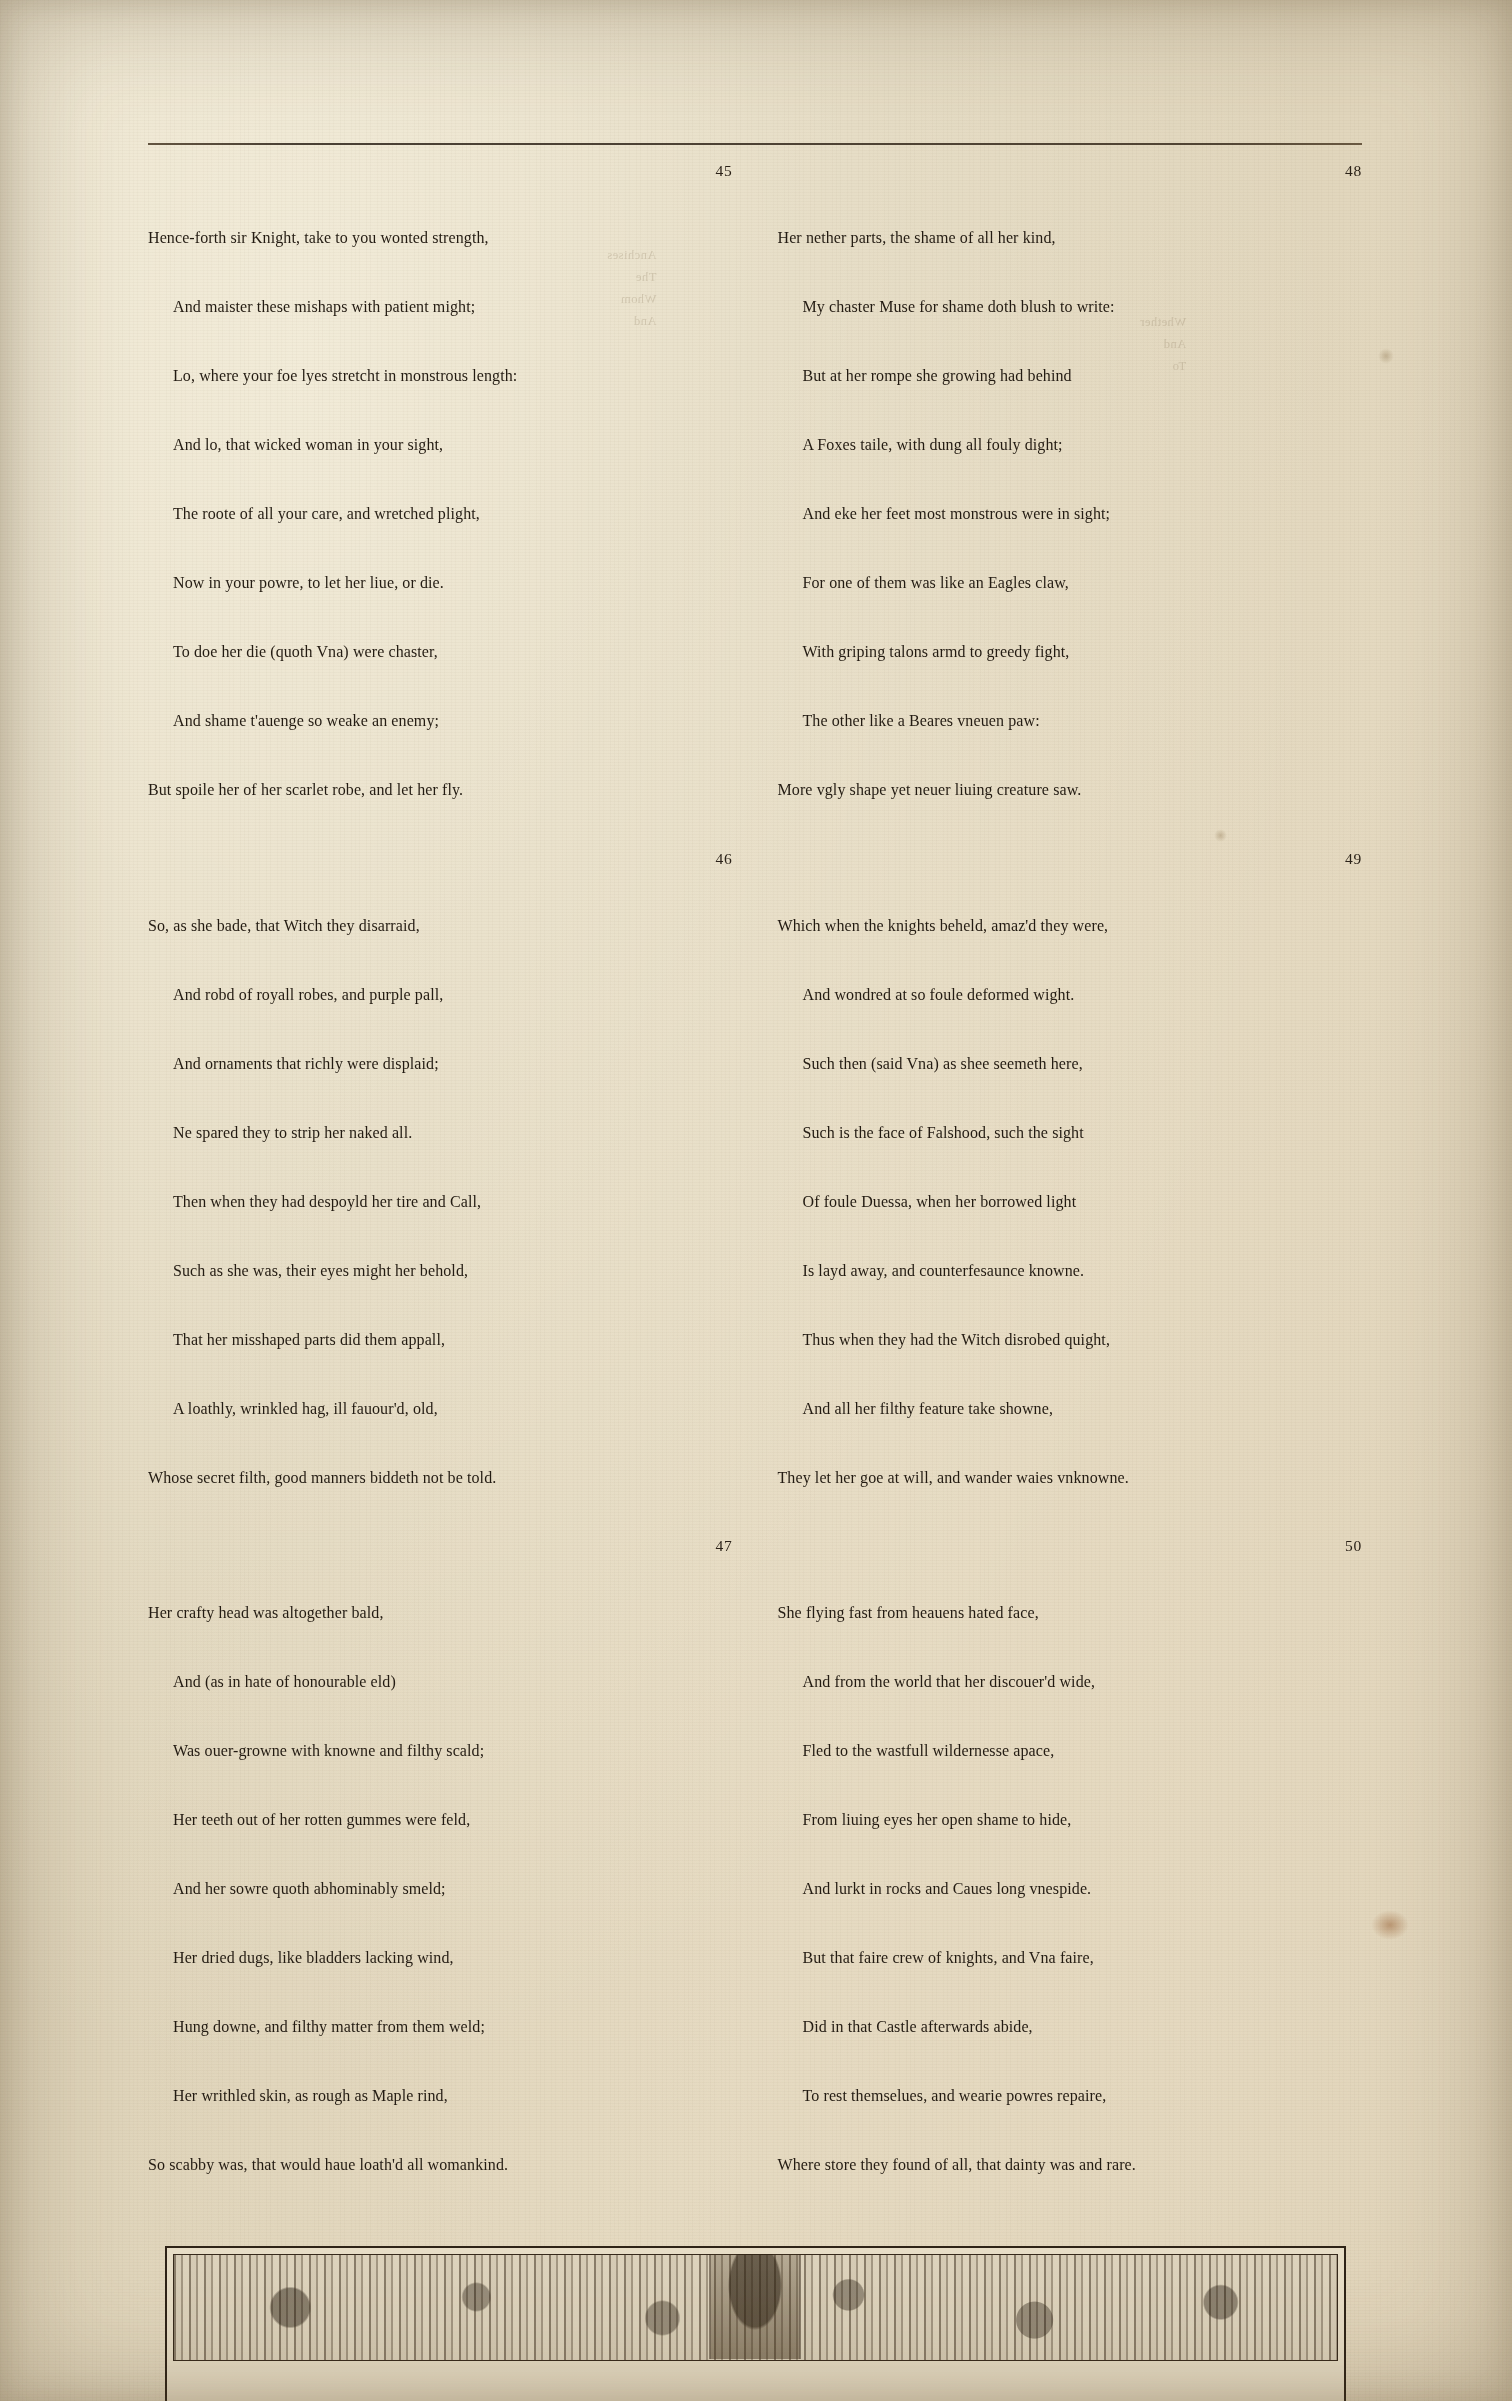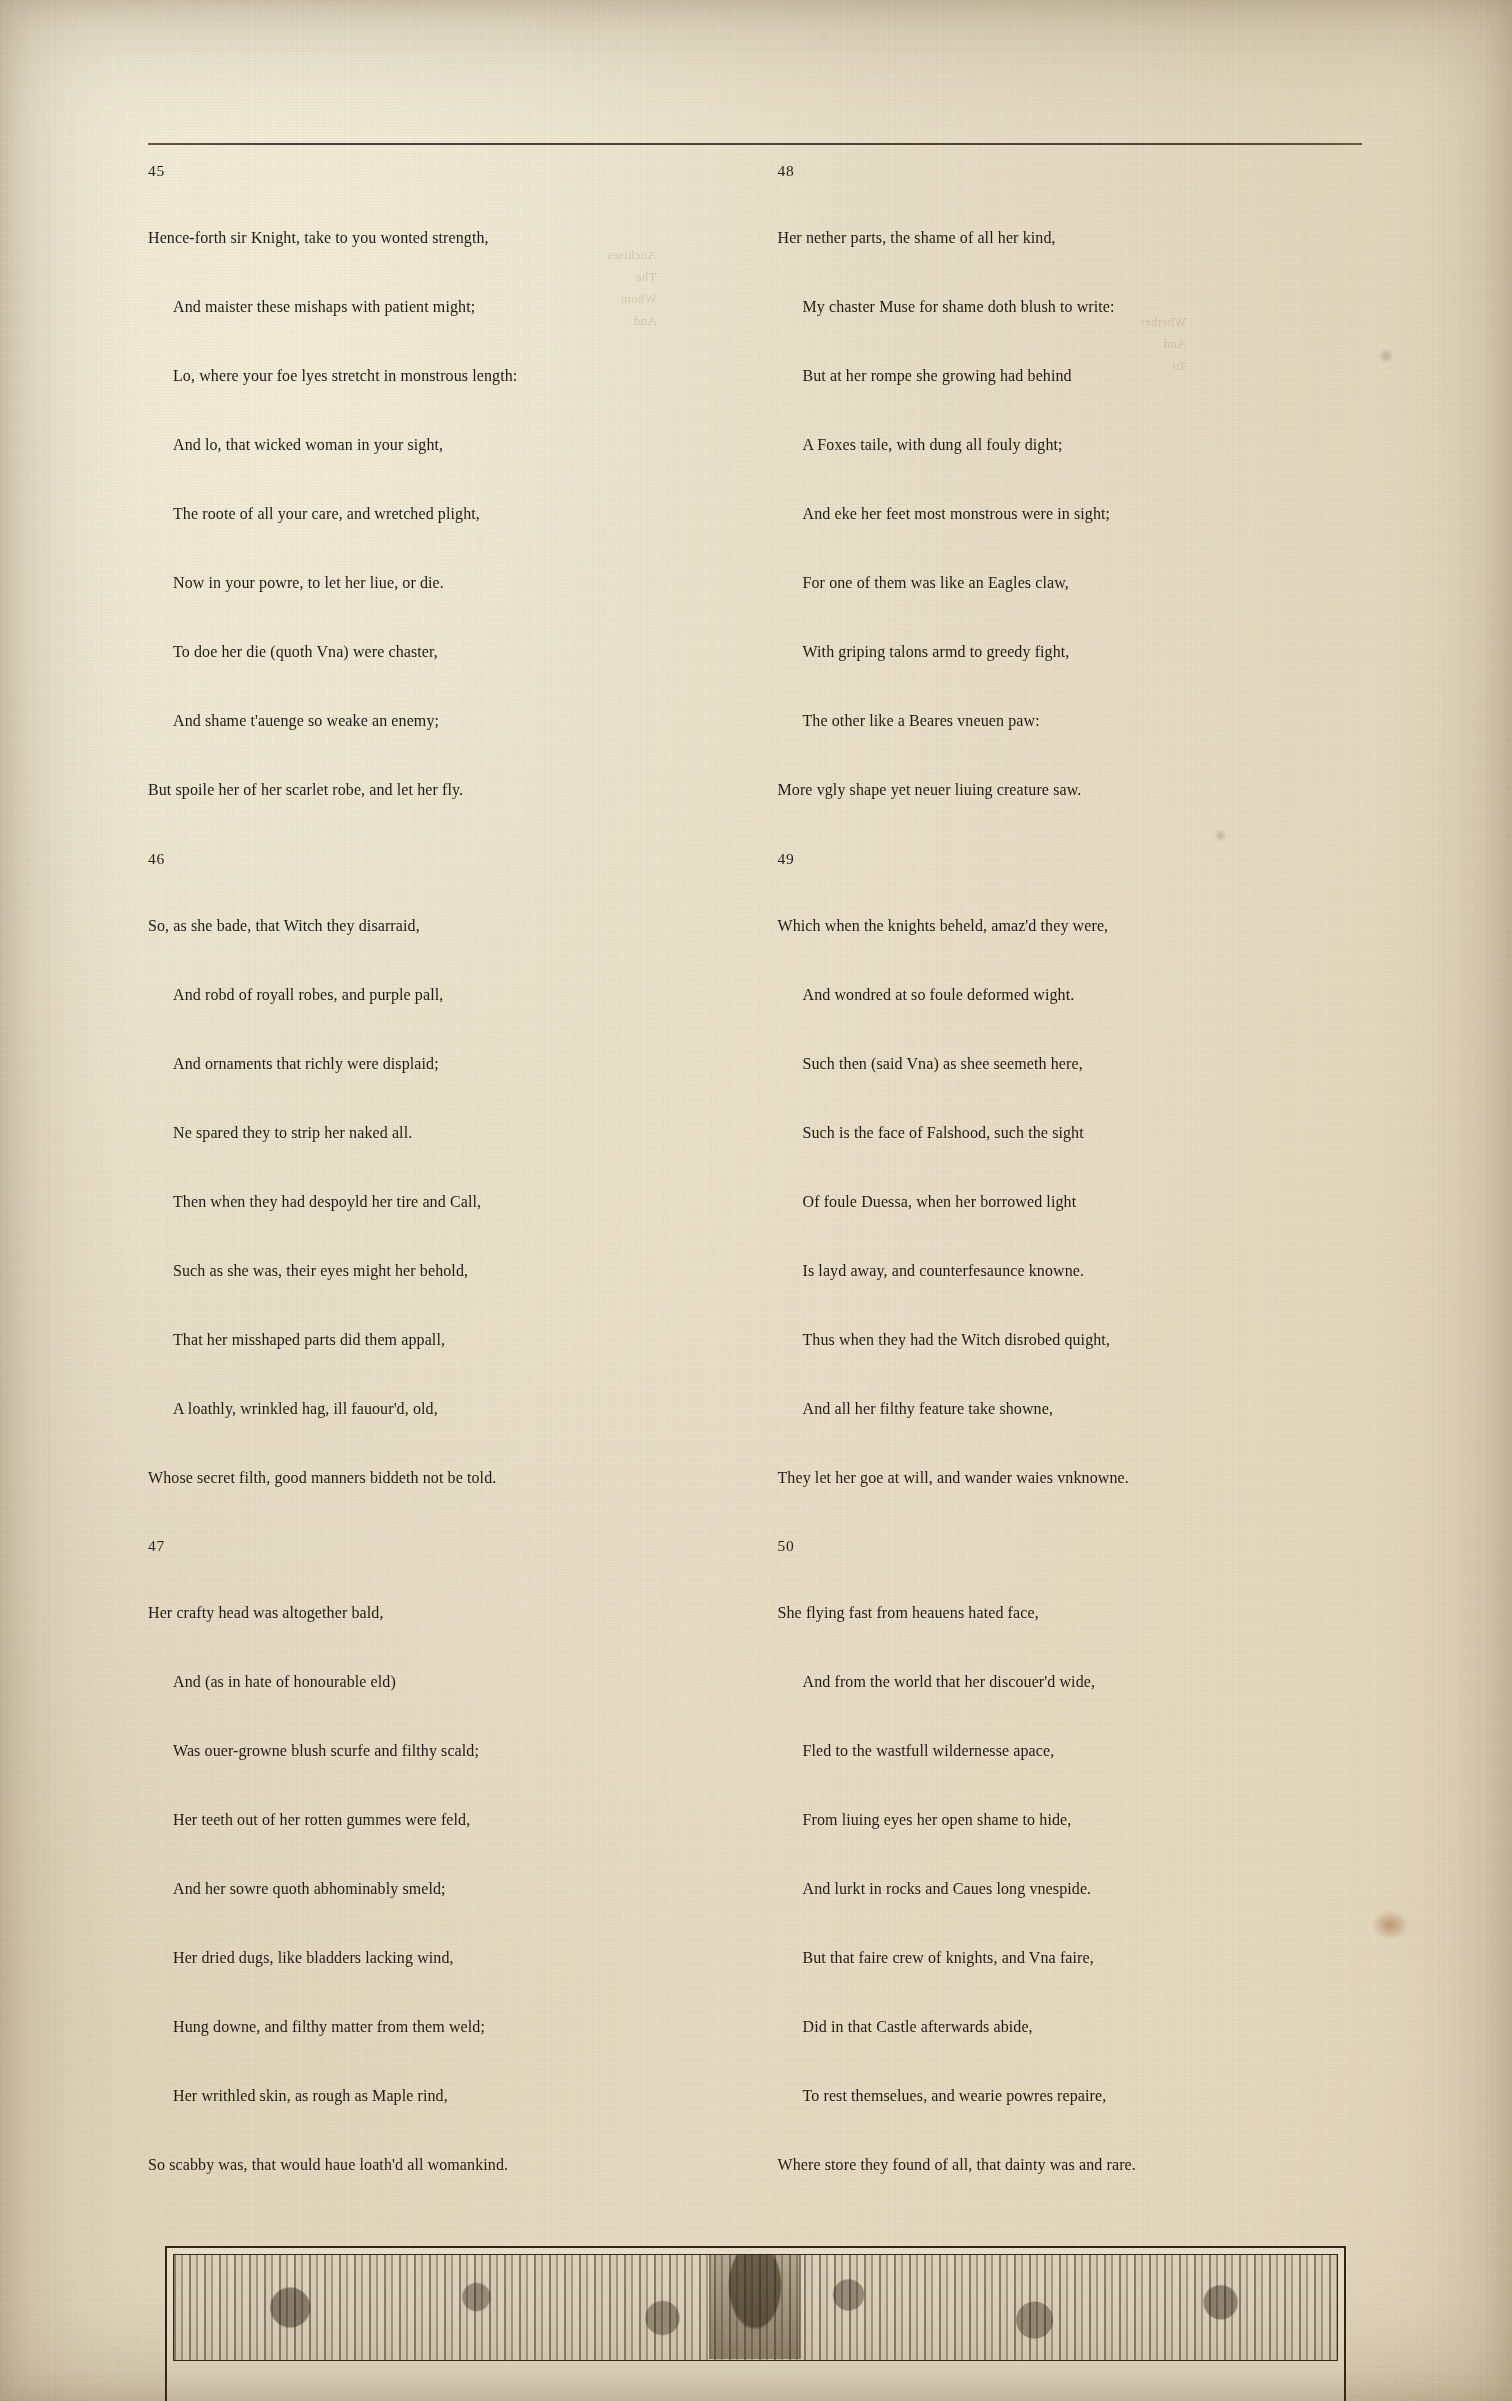--- a/index.html
+++ b/index.html
@@ -89,21 +89,21 @@
   .cols {
     display:flex;
     margin-top:16.3px;
   }
   .col { width:50%; }
   .col.left { padding-right:18px; }
   .col.right { padding-left:27px; }
 
   .stanza { margin-bottom:1.5px; }
   .stz-num {
-    text-align:left;
+    text-align:right;
     font-size:15.5px;
     color:#2b2218;
     line-height:19px;
     letter-spacing:0.7px;
   }
   .verse {
     font-size:16px;
     line-height:23px;
     color:#231b12;
     letter-spacing:0.1px;
@@ -217,21 +217,21 @@
             <span class="ln ind">A loathly, wrinkled hag, ill fauour'd, old,</span>
             <span class="ln">Whose secret filth, good manners biddeth not be told.</span>
           </div>
         </div>
 
         <div class="stanza">
           <div class="stz-num">47</div>
           <div class="verse">
             <span class="ln">Her crafty head was altogether bald,</span>
             <span class="ln ind">And (as in hate of honourable eld)</span>
-            <span class="ln ind">Was ouer-growne blush scurfe and filthy scald;</span>
+            <span class="ln ind">Was ouer-growne with knowne and filthy scald;</span>
             <span class="ln ind">Her teeth out of her rotten gummes were feld,</span>
             <span class="ln ind">And her sowre quoth abhominably smeld;</span>
             <span class="ln ind">Her dried dugs, like bladders lacking wind,</span>
             <span class="ln ind">Hung downe, and filthy matter from them weld;</span>
             <span class="ln ind">Her writhled skin, as rough as Maple rind,</span>
             <span class="ln">So scabby was, that would haue loath'd all womankind.</span>
           </div>
         </div>
 
       </div>

